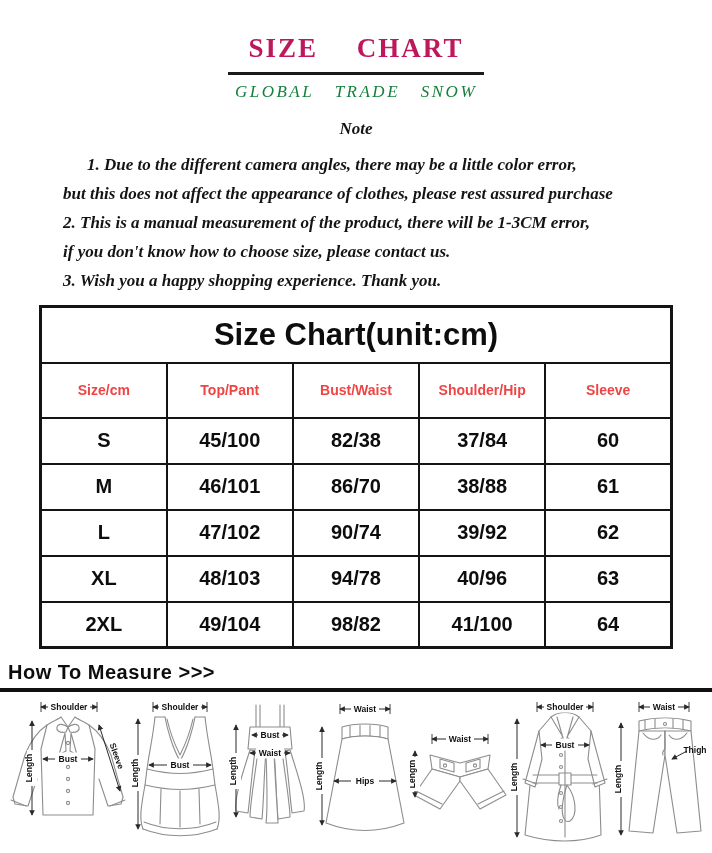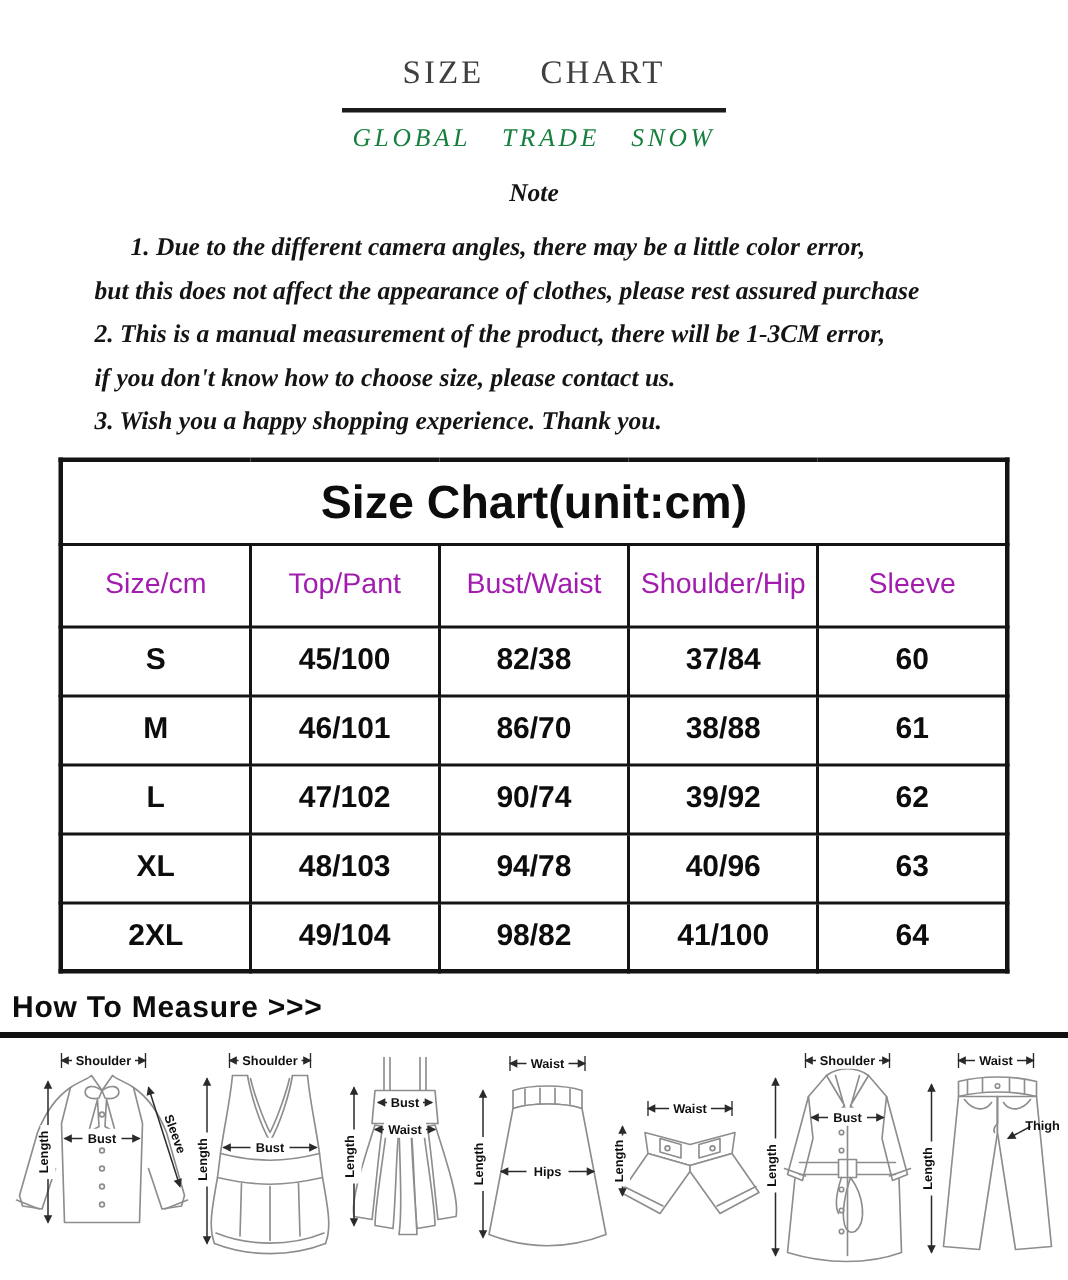--- a/index.html
+++ b/index.html
@@ -10,23 +10,23 @@
     position: relative;
     overflow: hidden;
     font-family: "Liberation Sans", sans-serif;
     color: #111;
   }
 
   
   .header { text-align: center; padding-top: 33px; }
   .page-title {
     font-family: "Liberation Serif", serif;
-    font-size: 22px; font-weight: 400;
+    font-size: 27px; font-weight: 700;
     letter-spacing: 2px; word-spacing: 30px;
-    color: #404040; line-height: 30px;
+    color: #be185d; line-height: 30px;
   }
   .title-rule { width: 256px; height: 3px; background: #1b1b1b; margin: 9px auto 6px; }
   .brand-subtitle {
     font-family: "Liberation Serif", serif;
     font-style: italic; font-size: 17px;
     letter-spacing: 2.5px; word-spacing: 14px;
     color: #15803d; line-height: 21px;
   }
 
   
@@ -52,21 +52,21 @@
     border-collapse: collapse;
     table-layout: fixed;
     text-align: center;
   }
   .size-table, .size-table th, .size-table td { border: 2px solid #141414; }
   .size-table { border-width: 3px; }
   .table-title-cell {
     height: 56px; font-size: 31px; font-weight: 700; color: #0d0d0d;
   }
   .size-table thead th.col {
-    height: 55px; font-size: 19px; font-weight: 400; color: #a21caf;
+    height: 55px; font-size: 14px; font-weight: 700; color: #ef4444;
   }
   .size-table tbody td {
     height: 46px; font-size: 20px; font-weight: 700; color: #0d0d0d;
   }
   .c1 { width: 17%; } .c2 { width: 20%; } .c3 { width: 25.5%; }
   .c4 { width: 20%; } .c5 { width: 17.5%; }
 
   
   .measure-head {
     margin: 11px 14px 0 8px;

